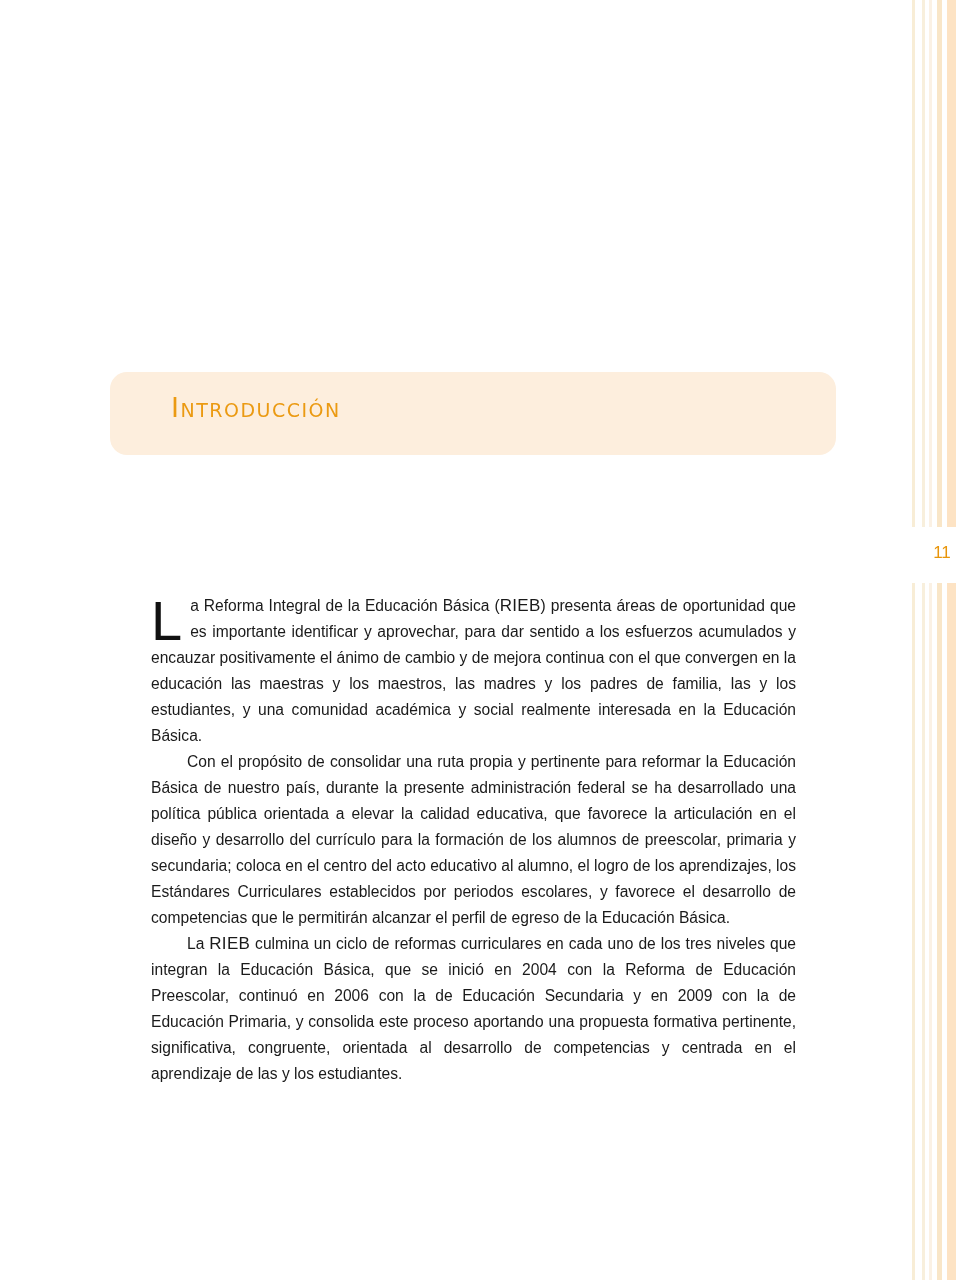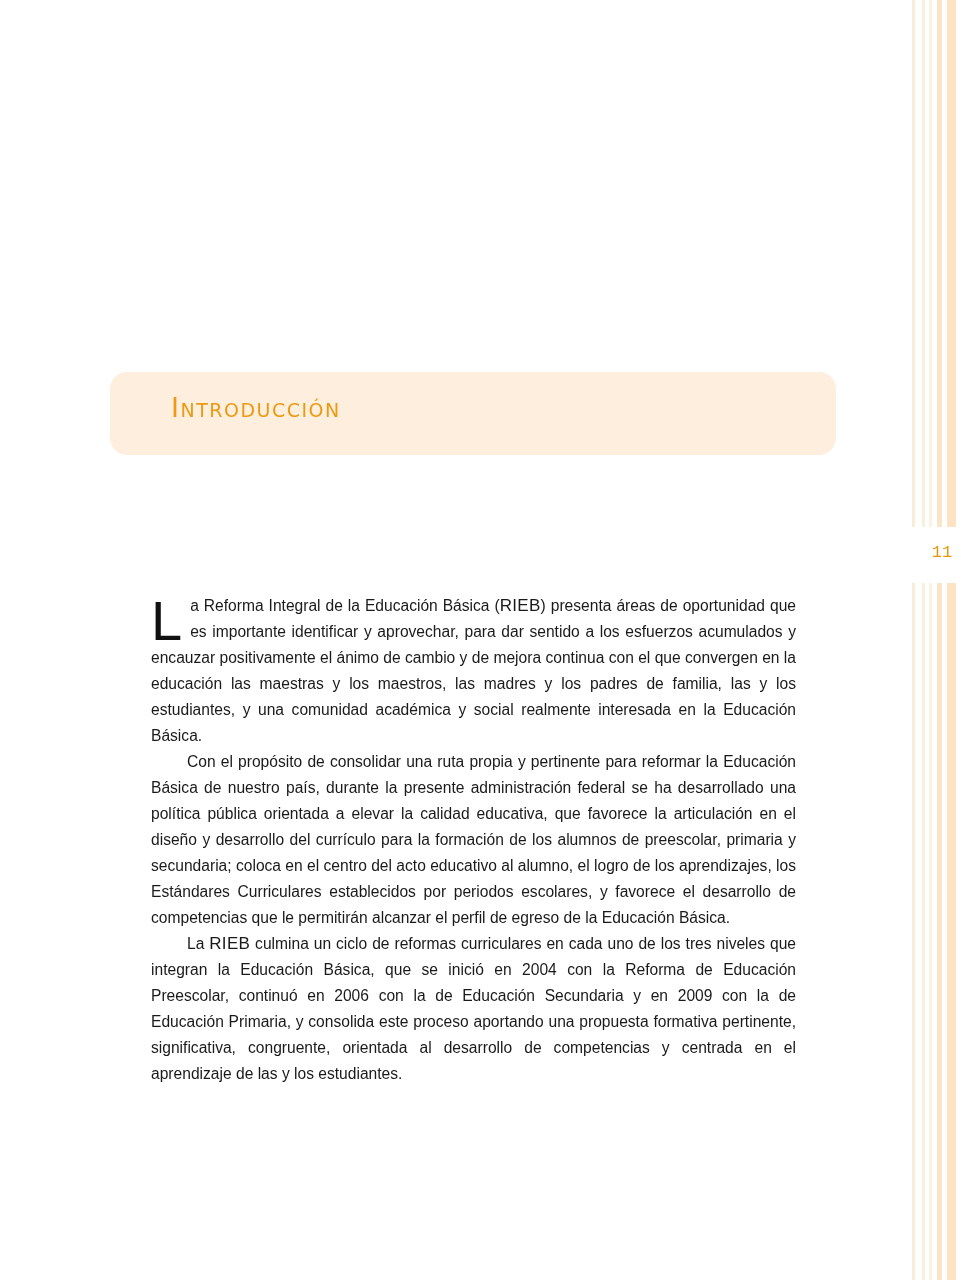--- a/index.html
+++ b/index.html
@@ -9,21 +9,21 @@
     font-family:"Liberation Sans", sans-serif;
     color:#1a1a1a;
   }
   
   .stripes { position:absolute; top:0; right:0; width:60px; height:1280px; }
   .stripe { position:absolute; }
   .stripe-seg-top { top:0; height:527px; }
   .stripe-seg-bot { top:583px; height:697px; }
   .page-number {
     position:absolute; top:543px; left:920px; width:44px; text-align:center;
-    font-family:Liberation Mono, monospace; font-size:17px; color:#e8950a;
+    font-family:Liberation Sans, sans-serif; font-size:17px; color:#e8950a;
   }
   
   .title-card {
     position:absolute; left:110px; top:372px; width:726px; height:83px;
     background:#fdeedd; border-radius:17px;
   }
   .title-text {
     position:absolute; left:42px; top:20px;
     font-family:"DejaVu Sans", sans-serif; color:#eb9a12;
     font-variant:small-caps; font-size:27px; letter-spacing:1.5px;margin-left:19px;

